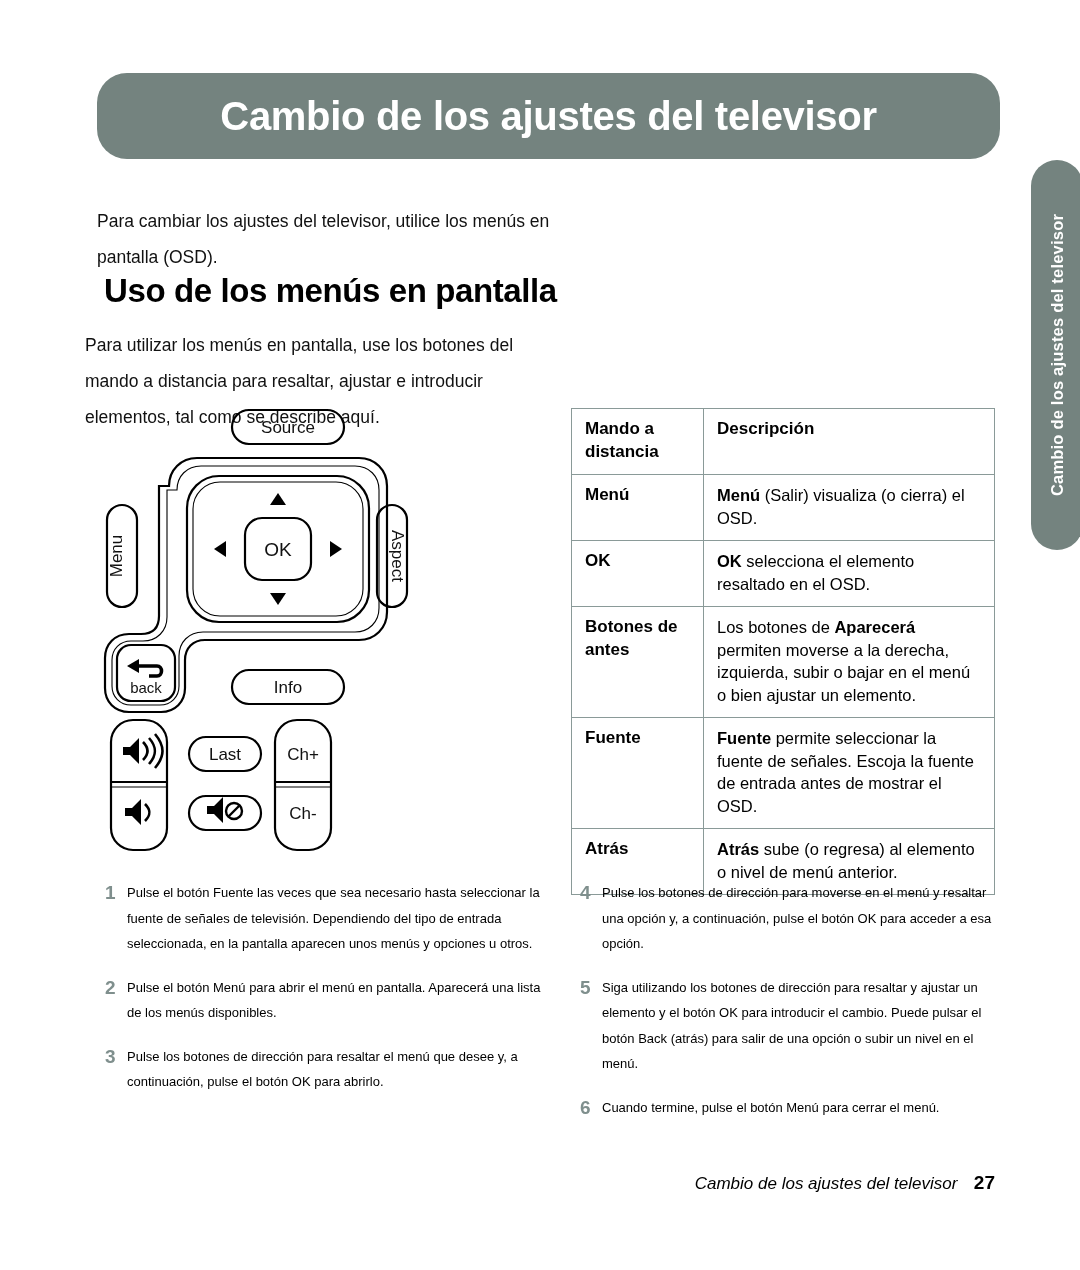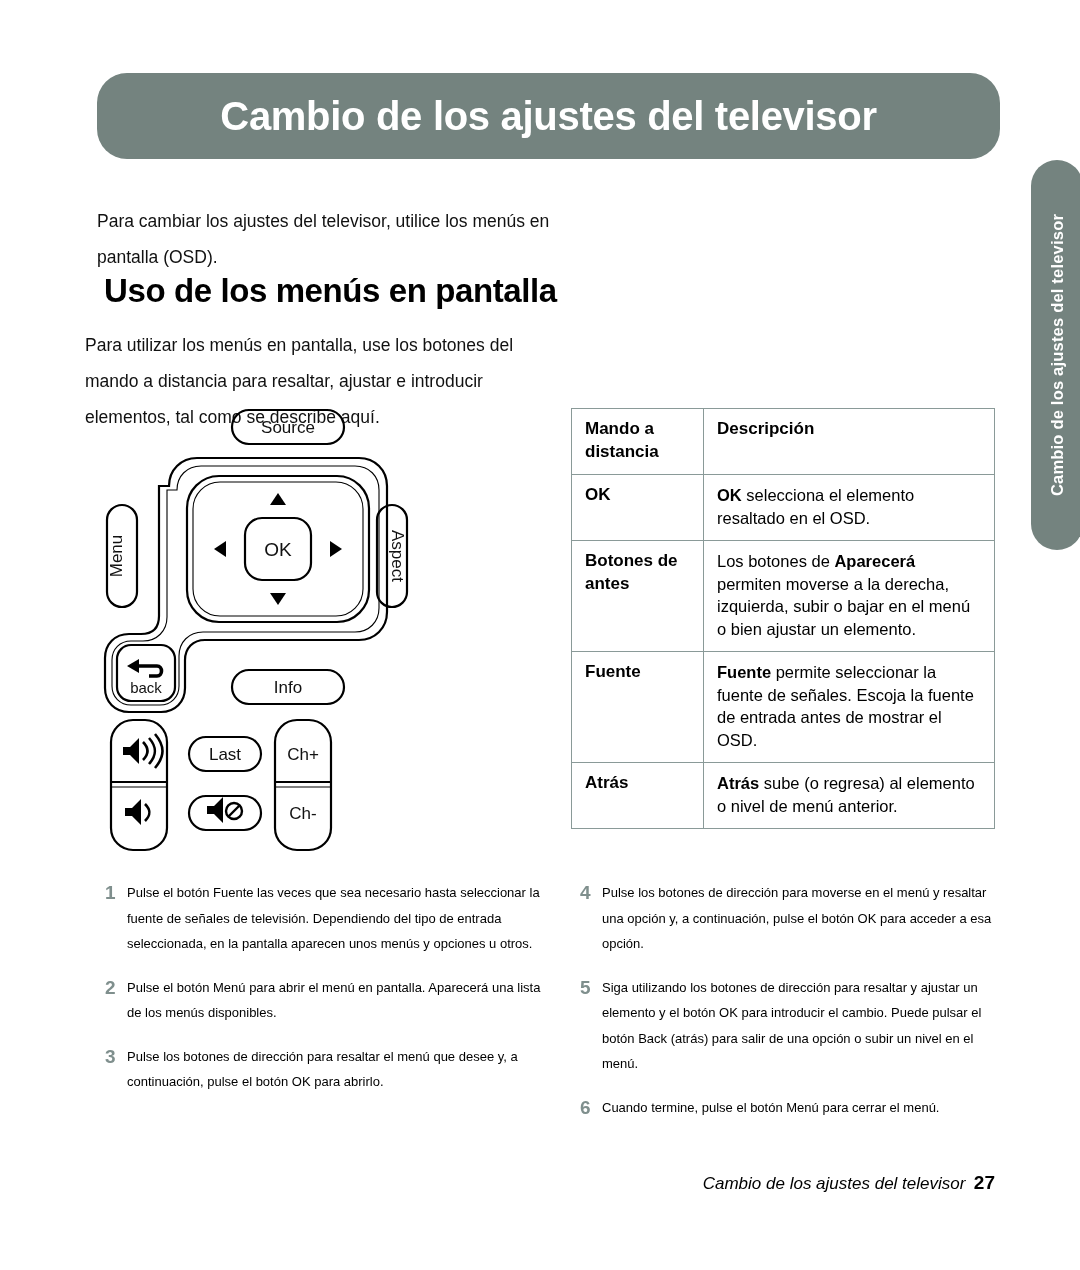--- a/index.html
+++ b/index.html
@@ -166,21 +166,21 @@
     text-align: right;
     white-space: nowrap;
   }
   #footer .footer-title {
     font-style: italic;
     font-size: 17px;
   }
   #footer .footer-page {
     font-weight: bold;
     font-size: 19px;
-    margin-left: 4px;
+    margin-left: 12px;
   }
 </style>
 </head>
 <body>
 
 <div id="header-banner">
   <div class="title">Cambio de los ajustes del televisor</div>
 </div>
 
 <div id="side-tab">
@@ -314,20 +314,24 @@
     <tr>
       <th>
         <span>Mando a</span><br>
         <span>distancia</span>
       </th>
       <th>Descripción</th>
     </tr>
   </thead>
   <tbody id="table-body">
       <tr>
+        <td class="key-cell">Menú</td>
+        <td><b>Menú</b> (Salir) visualiza (o cierra) el OSD.</td>
+      </tr>
+      <tr>
         <td class="key-cell">OK</td>
         <td><b>OK</b> selecciona el elemento resaltado en el OSD.</td>
       </tr>
       <tr>
         <td class="key-cell">Botones de antes</td>
         <td>Los botones de <b>Aparecerá</b> permiten moverse a la derecha, izquierda, subir o bajar en el menú o bien ajustar un elemento.</td>
       </tr>
       <tr>
         <td class="key-cell">Fuente</td>
         <td><b>Fuente</b> permite seleccionar la fuente de señales. Escoja la fuente de entrada antes de mostrar el OSD.</td>

